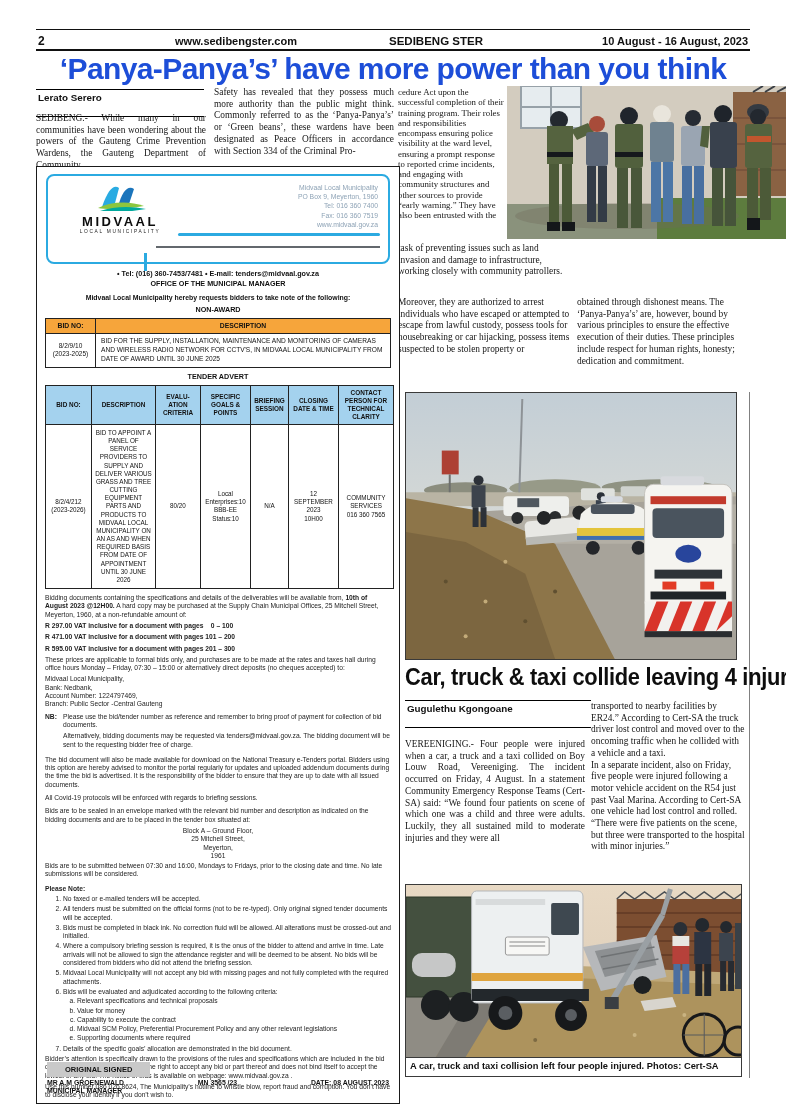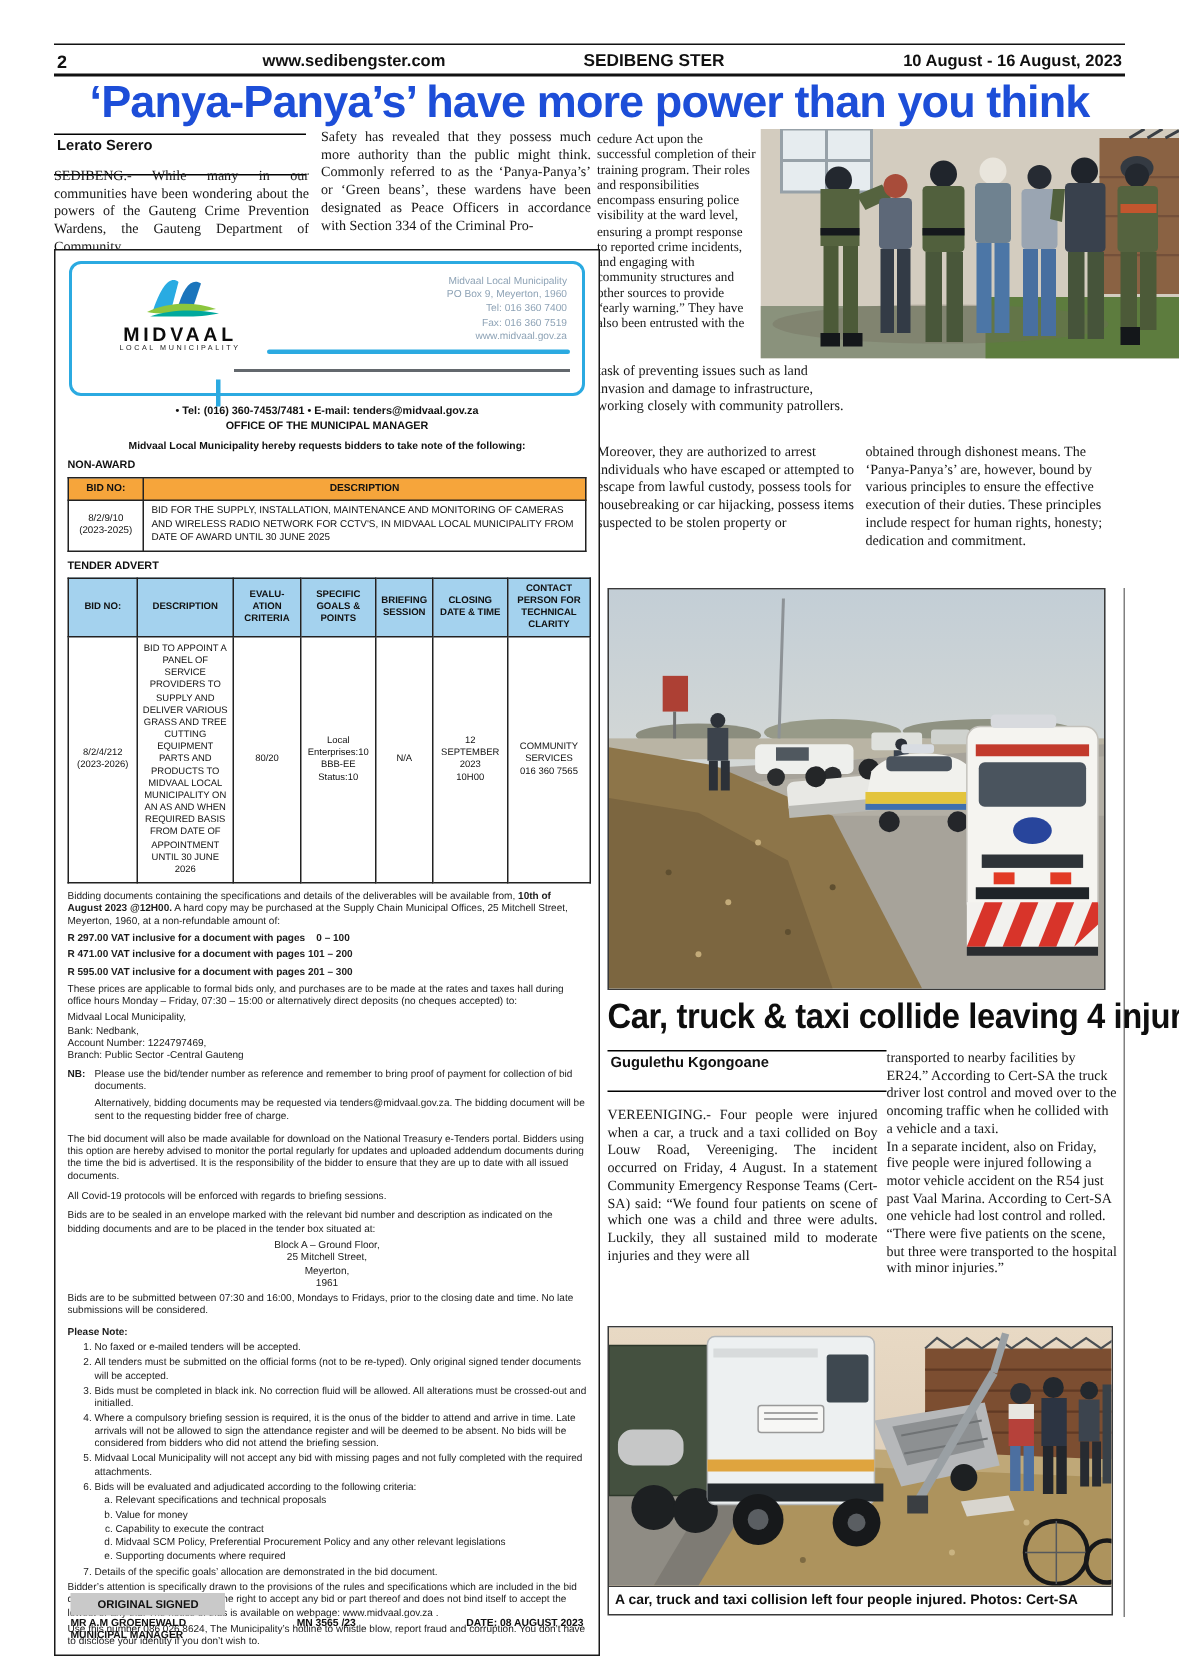--- a/index.html
+++ b/index.html
@@ -43,21 +43,21 @@
   .logo-sub  { font:400 4.8px/1.4 "Liberation Sans", sans-serif; letter-spacing:1.7px; color:#222; }
   .lh-addr { position:absolute; right:10px; top:7px; text-align:right;
              font:6.8px/9.2px "Liberation Sans", sans-serif; color:#8EA3B6; }
   .lh-blue-line { position:absolute; right:8px; top:57px; left:130px; height:3px; background:#2BAAE1; border-radius:2px; }
   .lh-gray-line { position:absolute; right:8px; top:70px; left:108px; height:2px; background:#63686d; }
   .lh-notch { position:absolute; left:96px; bottom:-9px; width:3px; height:18px; background:#2BAAE1; }
   .tc { text-align:center; font-weight:700; }
   .contact-line { font-size:7.2px; margin-top:3px; }
   .office-line  { font-size:7.2px; margin-top:1px; }
   .request-line { font-size:6.9px; margin:6px 0 4px; }
-  .sec-title { font-weight:700; font-size:7.2px; margin:4px 0; }
+  .sec-title { text-align:center; font-weight:700; font-size:7.2px; margin:4px 0; }
   .ttable { width:100%; border-collapse:collapse; table-layout:fixed; }
   .ttable th, .ttable td { border:1px solid #222; vertical-align:middle; }
   .t1 th { background:#F6A53B; font:700 6.8px/1.2 "Liberation Sans", sans-serif; padding:3px 2px; text-align:center; }
   .t1 td.bidcell { font:6.5px/1.35 "Liberation Sans", sans-serif; text-align:center; padding:2px; }
   .t1 td.desccell { font:6.6px/1.35 "Liberation Sans", sans-serif; padding:3px 5px; }
   .t2 th { background:#A4D2EE; font:700 6.4px/1.25 "Liberation Sans", sans-serif; padding:3px 1px; text-align:center; }
   .t2 td { font:6.3px/1.3 "Liberation Sans", sans-serif; text-align:center; padding:3px 2px; }
   .t2 td.desc2 { padding:4px 3px; }
   .t-body { font:6.7px/1.24 "Liberation Sans", sans-serif; color:#1c1c1c; margin-top:5px; }
   .t-body p { margin:0 0 3px; }

